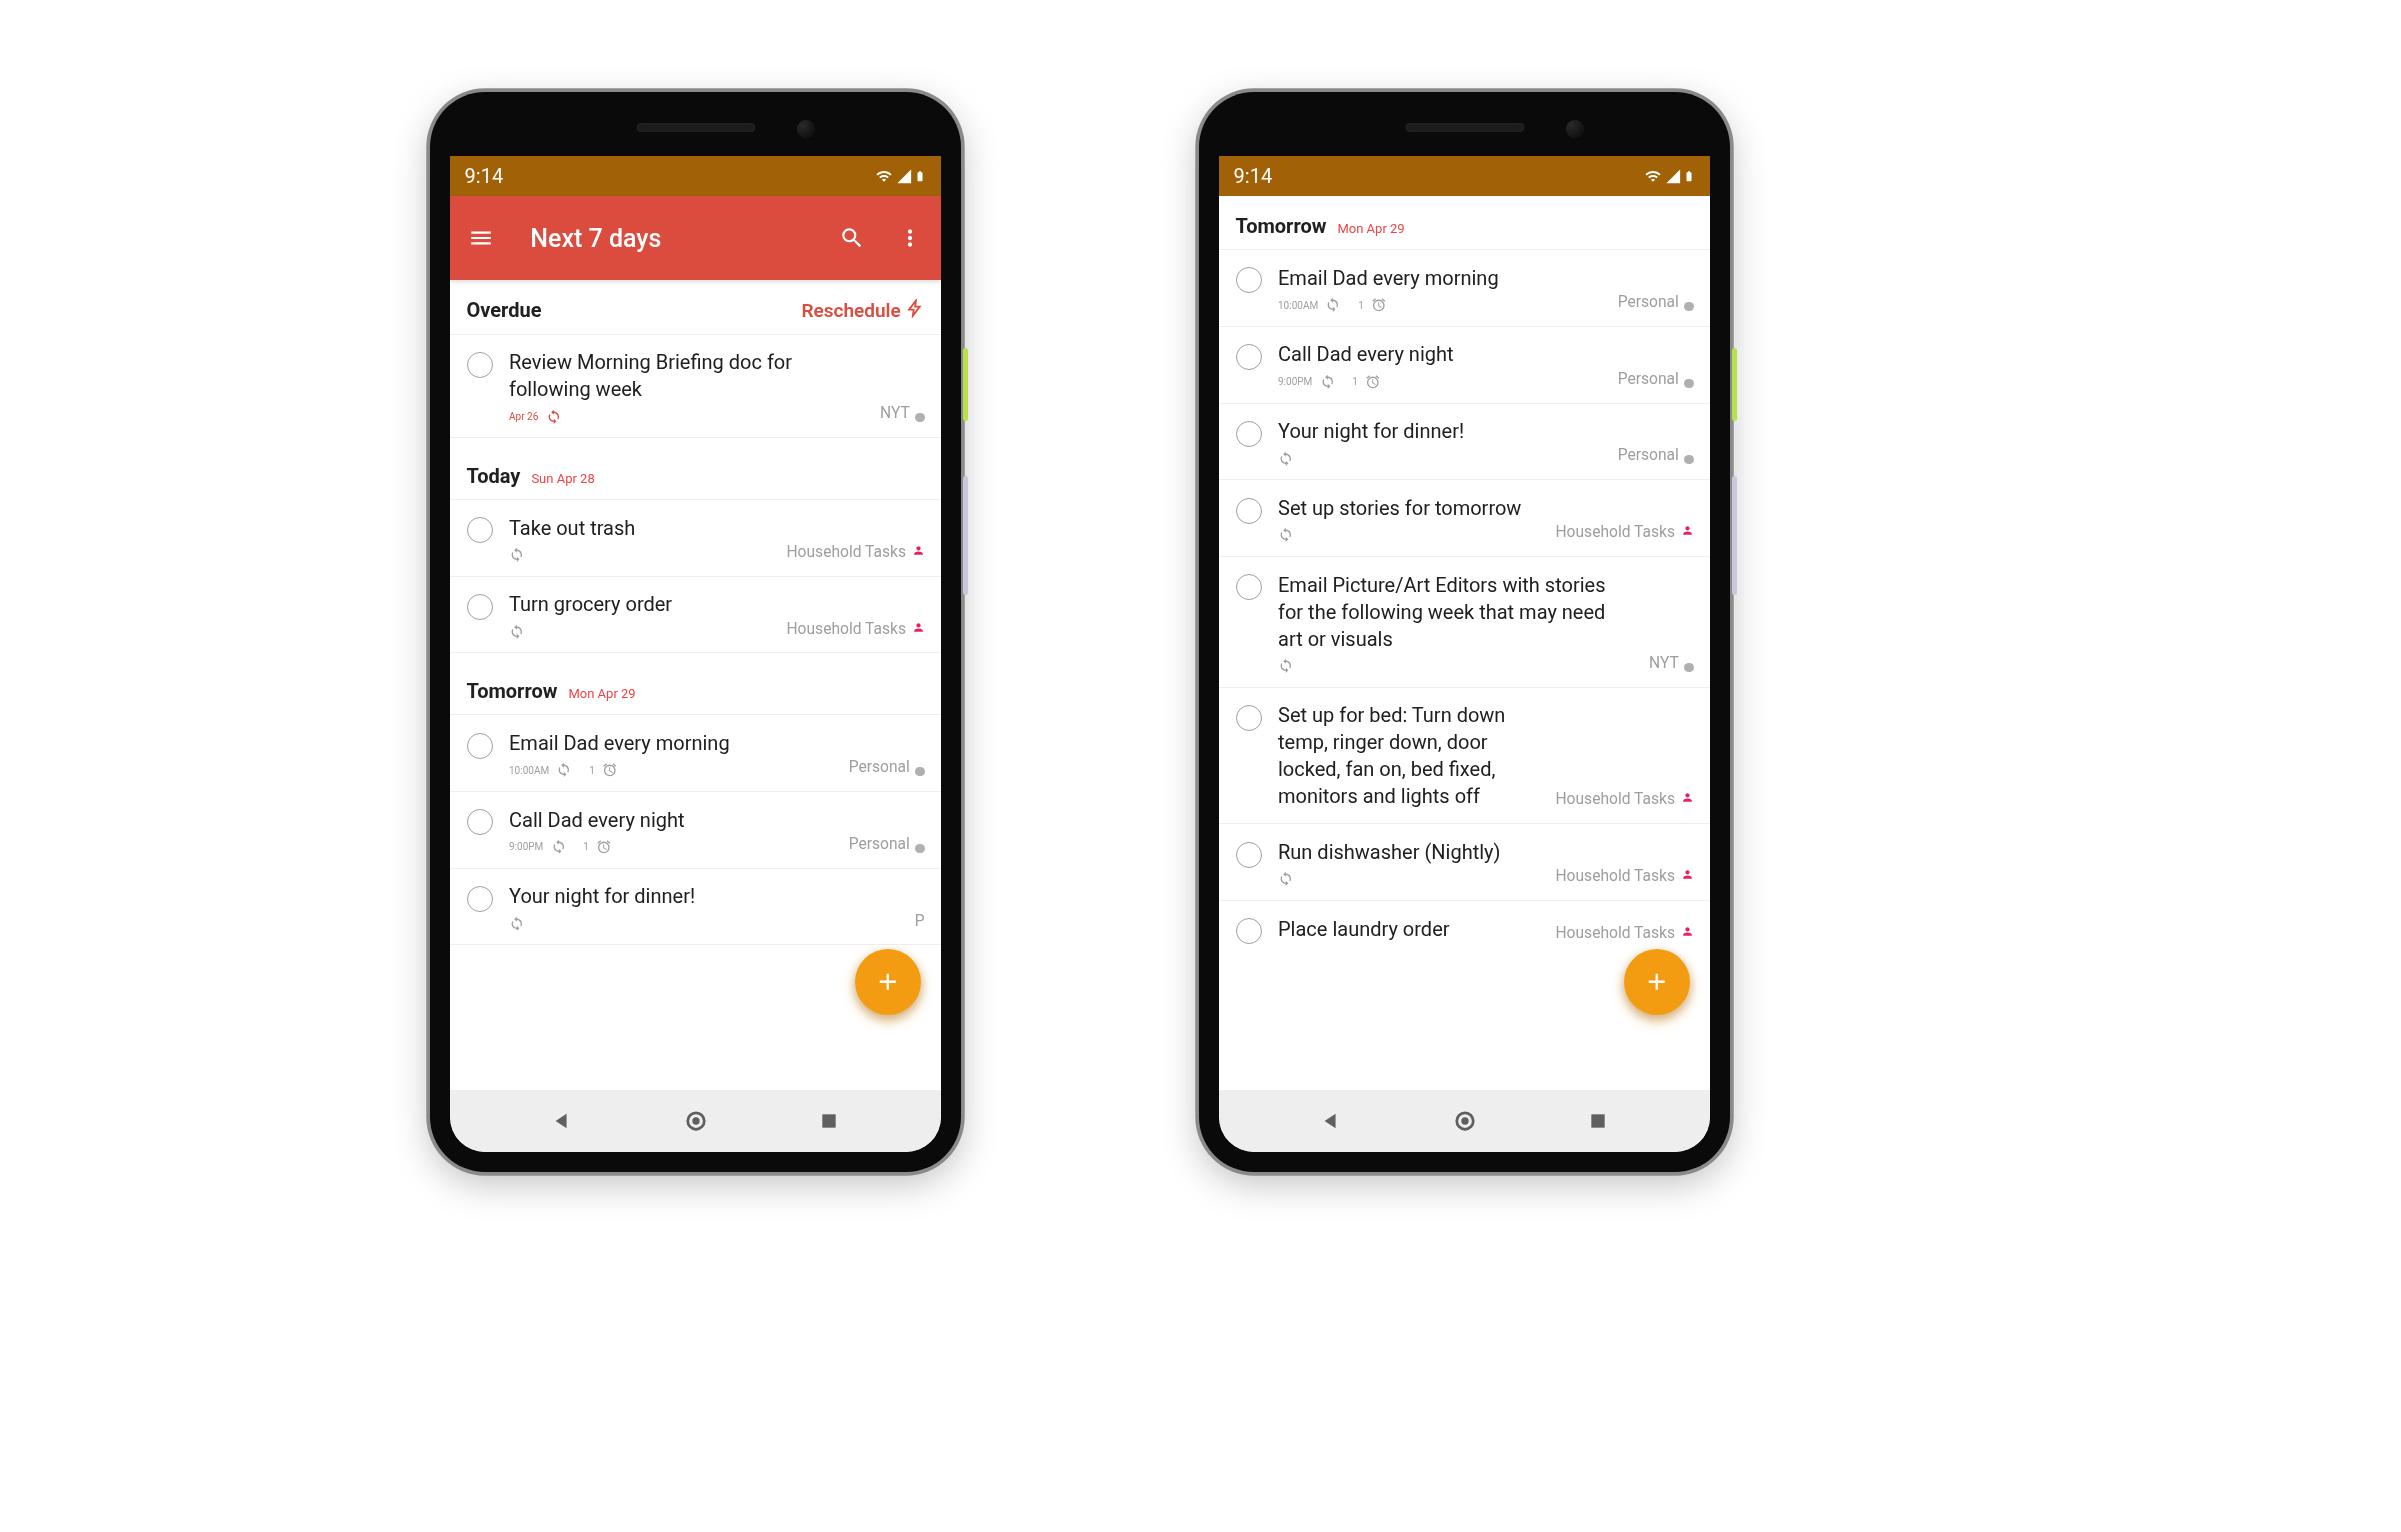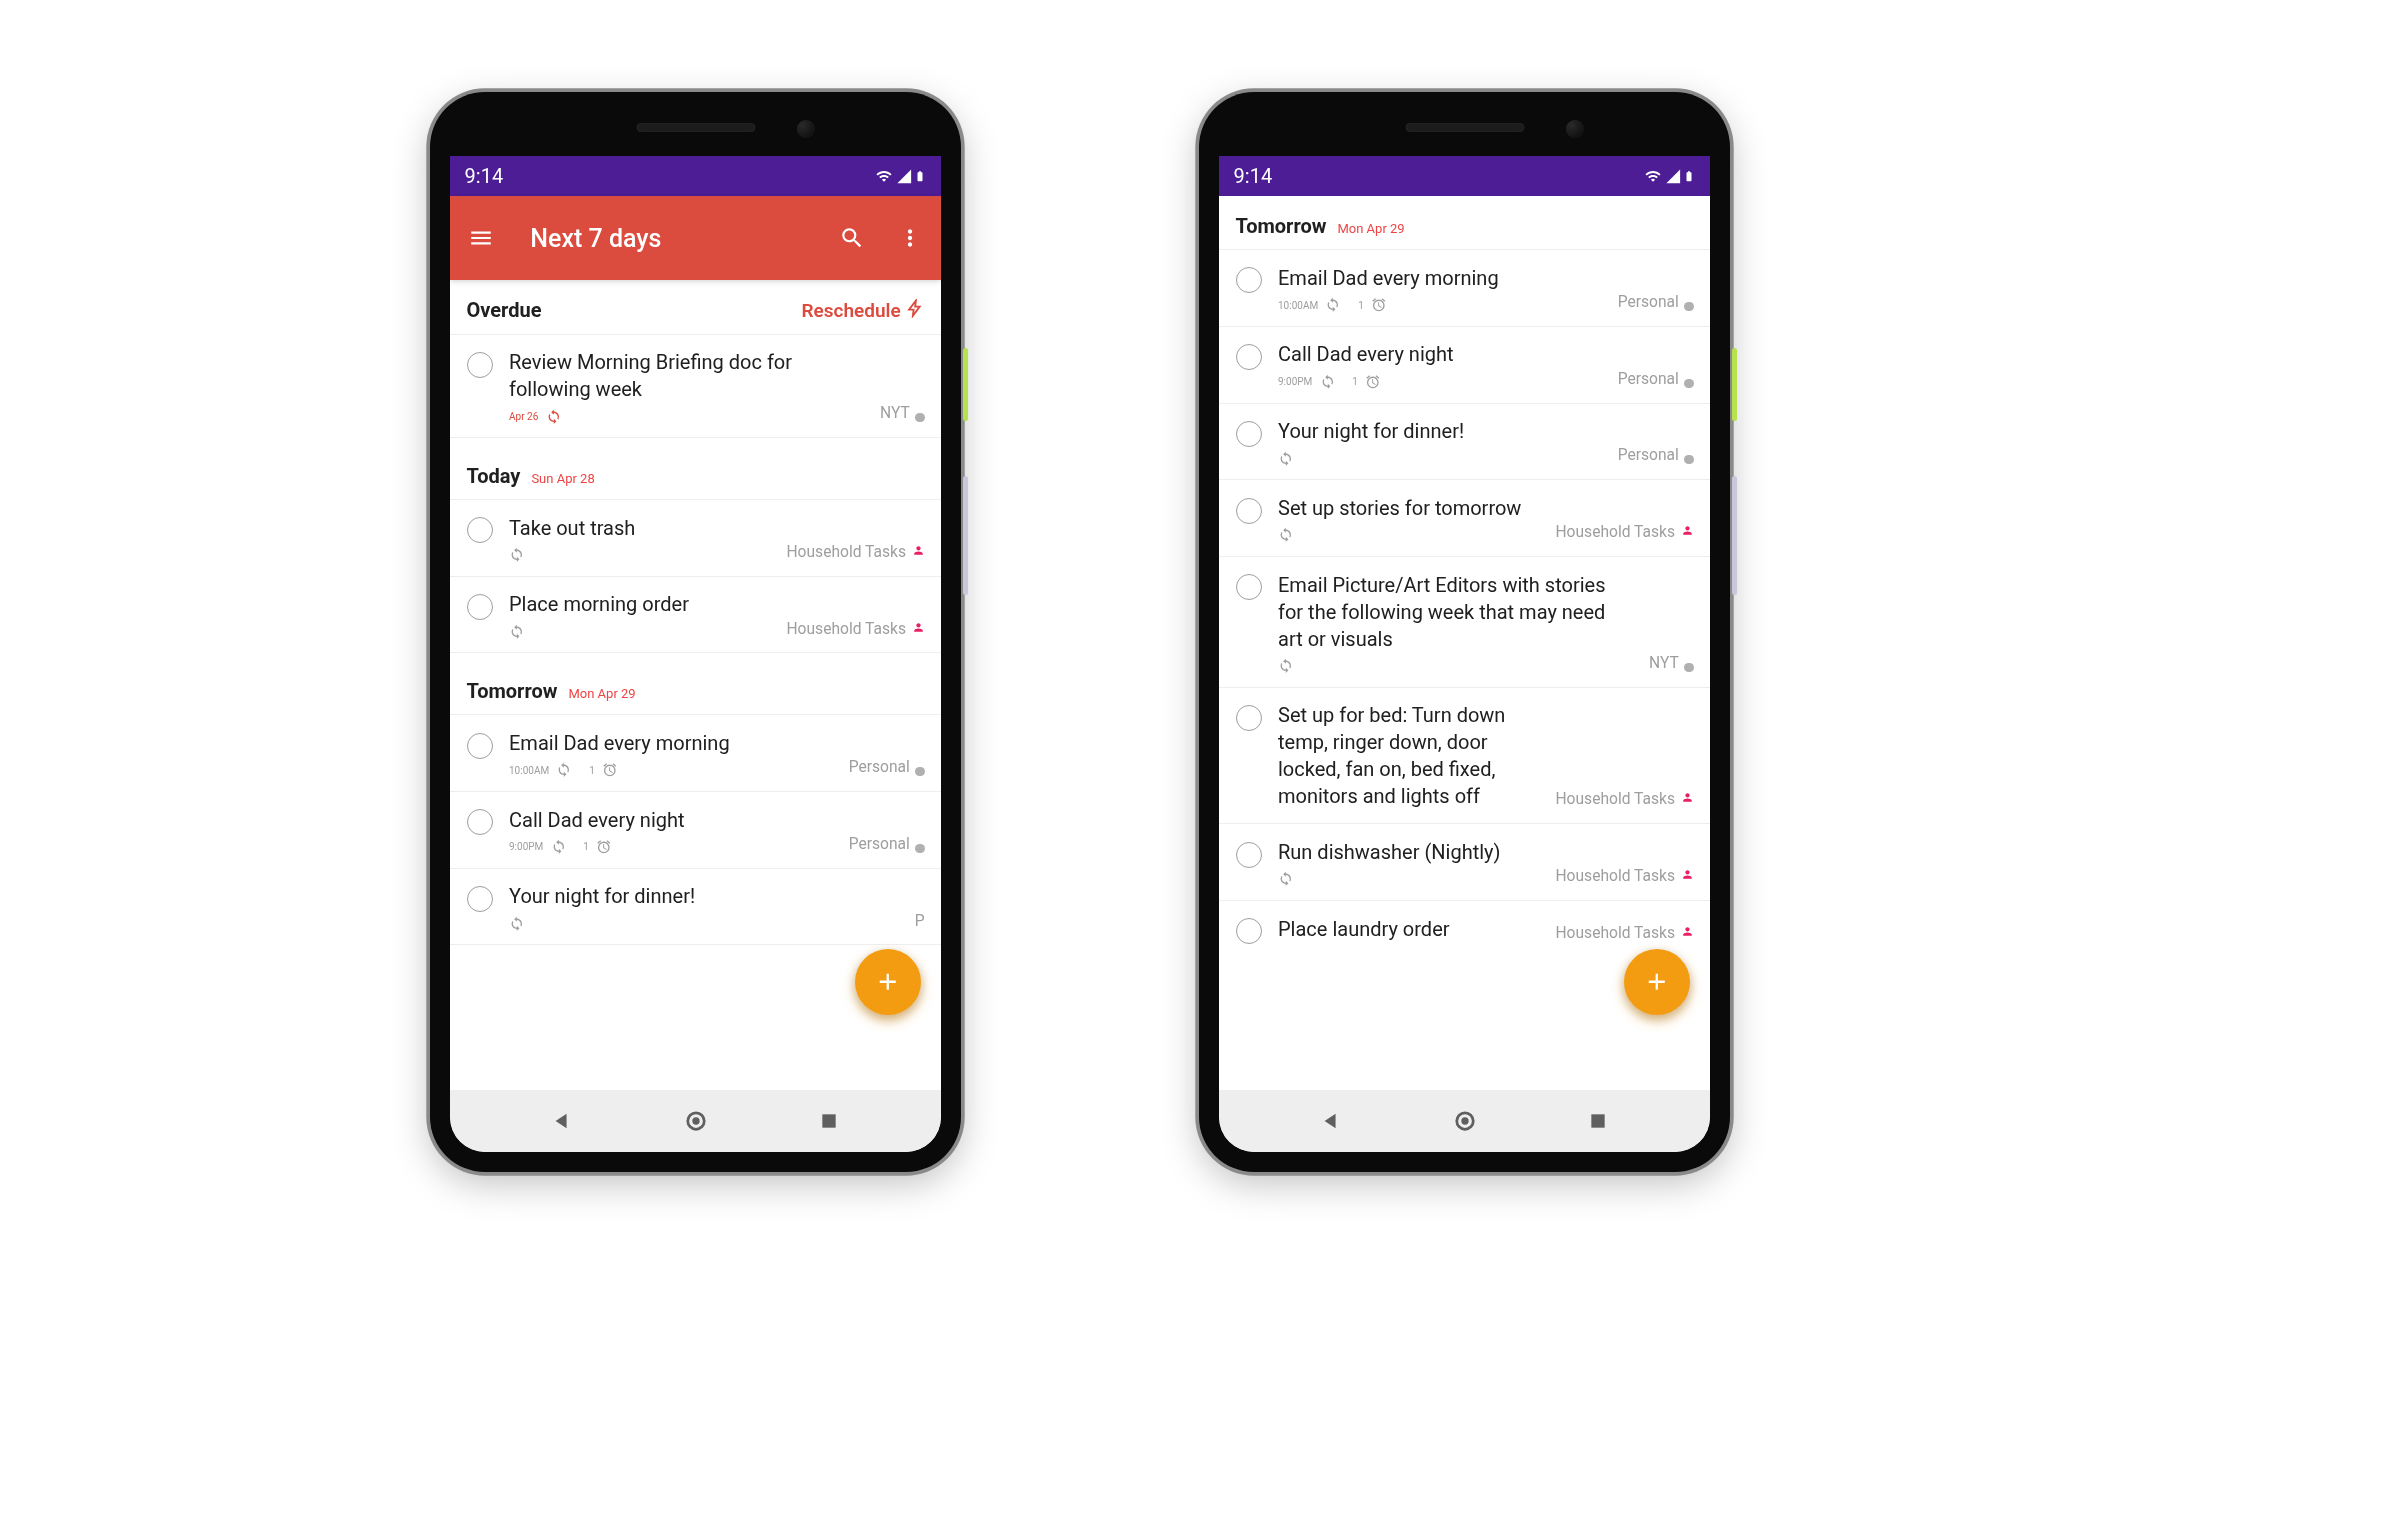--- a/index.html
+++ b/index.html
@@ -72,21 +72,21 @@
     right: 20px;
     bottom: 20px;
     background: #ffffff;
     border-radius: 0 0 35px 35px;
     overflow: hidden;
     display: flex;
     flex-direction: column;
   }
   .statusbar {
     height: 40px;
-    background: #4c1d95;
+    background: #a16207;
     color: #fff;
     display: flex;
     align-items: center;
     justify-content: space-between;
     padding: 0 14.6px;
     font-size: 20px;
     font-weight: 400;
   }
   .status-icons { display: flex; align-items: center; gap: 1.8px; }
   .status-icons svg { fill: #fff; display: block; }
@@ -312,21 +312,21 @@
             <span>Household Tasks</span>
             <span class="person-pink"><svg width="13" height="13" viewBox="0 0 24 24">
                   <path d="M12 12c2.21 0 4-1.79 4-4s-1.79-4-4-4-4 1.79-4 4 1.79 4 4 4zm0 2c-2.67 0-8 1.34-8 4v2h16v-2c0-2.66-5.33-4-8-4z"></path>
                 </svg></span>
           </div>
         </div>
 
         <div class="task">
           <div class="check"></div>
           <div class="body">
-            <div class="title">Place morning order</div>
+            <div class="title">Turn grocery order</div>
             <div class="meta">
               <span class="sync">
                   <svg viewBox="0 0 24 24">
                     <path d="M12 4V1L8 5l4 4V6c3.31 0 6 2.69 6 6 0 1.01-.25 1.97-.7 2.8l1.46 1.46A7.93 7.93 0 0020 12c0-4.42-3.58-8-8-8zm0 14c-3.31 0-6-2.69-6-6 0-1.01.25-1.97.7-2.8L5.24 7.74A7.93 7.93 0 004 12c0 4.42 3.58 8 8 8v3l4-4-4-4v3z"></path>
                   </svg>
                 </span>
             </div>
           </div>
           <div class="project">
             <span>Household Tasks</span>

